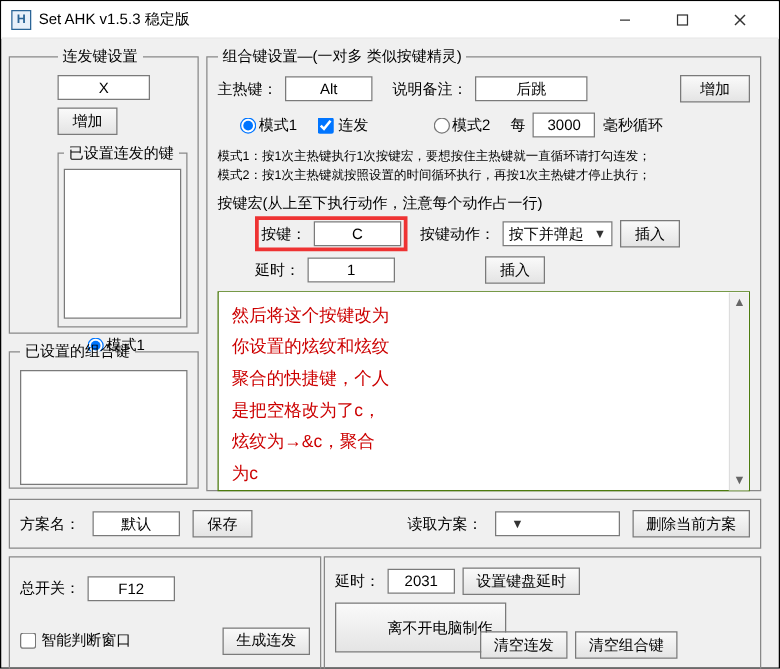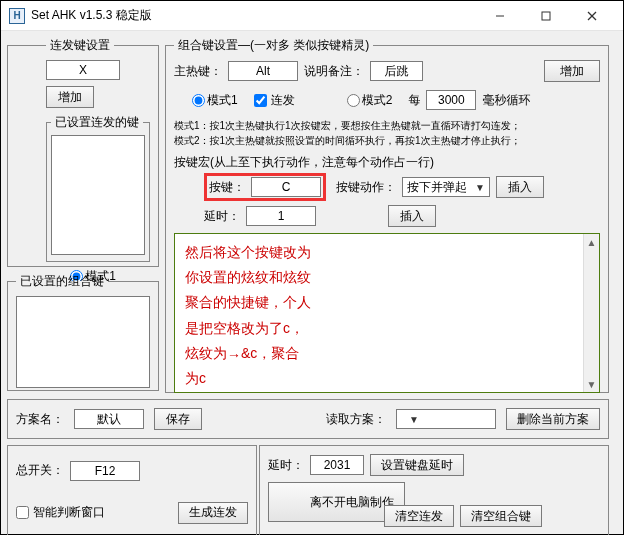--- a/index.html
+++ b/index.html
@@ -186,22 +186,22 @@
     </div>
 
     <div class="rightcol">
 
       <fieldset class="group" style="height:356px;">
         <legend>组合键设置—(一对多 类似按键精灵)</legend>
 
         <div class="row" style="margin-bottom:8px;">
           <span>主热键：</span>
           <input class="txtinput" style="width: 70px;" value="Alt">
-          <span style="">说明备注：</span>
-          <input class="txtinput" style="width: 53px;" value="后跳">
+          <span style="margin-left:10px;">说明备注：</span>
+          <input class="txtinput" style="width: 90px;" value="后跳">
           <span style="flex:1"></span>
           <button class="btn" style="min-width:56px;">增加</button>
         </div>
 
         <div class="row" style="margin-bottom:8px;">
           <span style="width:12px;"></span>
           <label class="inline">
             <input type="radio" class="radio" checked="" style="">
             <span>模式1</span>
           </label>

